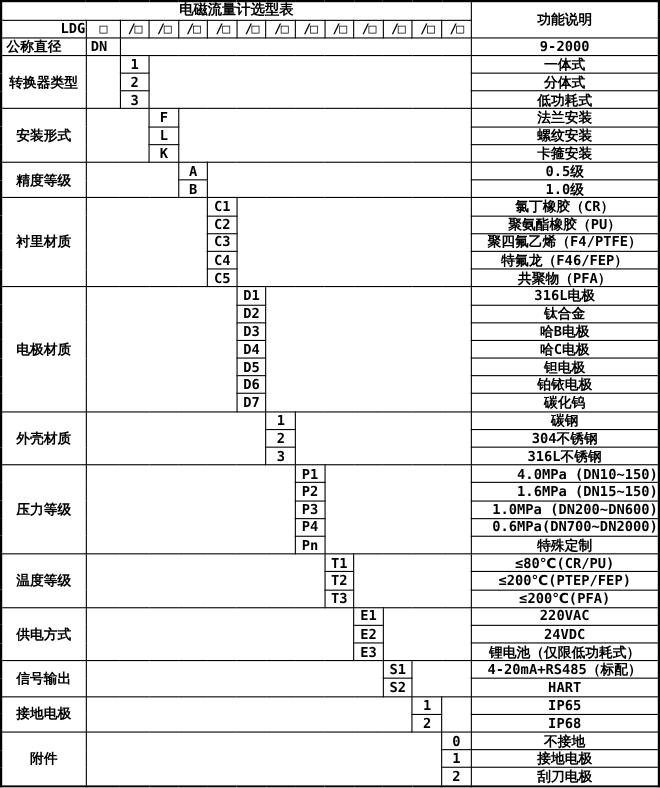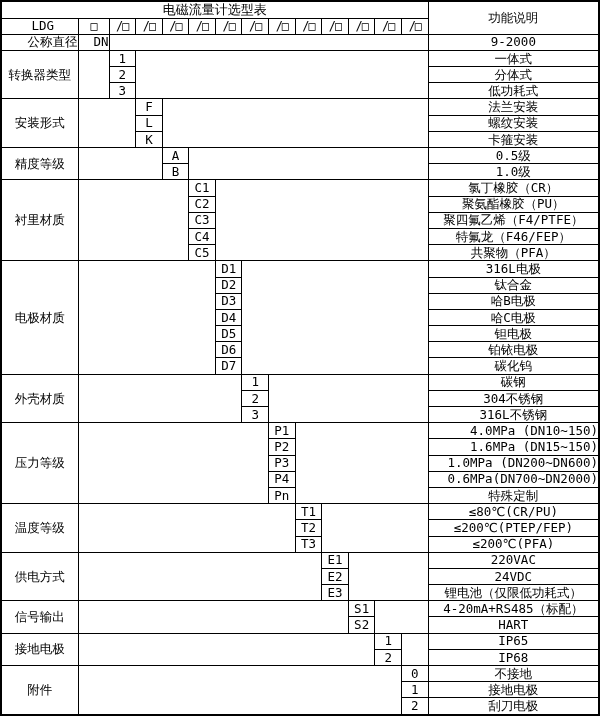--- a/index.html
+++ b/index.html
@@ -2,34 +2,34 @@
 <html><head>
 <meta charset="utf-8">
 <style>
   html,body{margin:0;padding:0;background:#fff;}
   body{width:600px;height:716px;}
   table{
     width:600px;height:716px;
     border-collapse:collapse;table-layout:fixed;
     border:2px solid #000;
     font-family:"DejaVu Sans Mono","DejaVu Sans",sans-serif;
-    font-size:12.5px;color:#000;background:#fff;
+    font-size:12.5px;color:#000;background:#fff;font-weight:bold;
   }
   td{
     border:1px solid #000;
     padding:0;
     text-align:center;vertical-align:middle;
     overflow:hidden;white-space:nowrap;
     line-height:1.1;
   }
   tr.r-title{height:17px;}
   .ttl{font-size:13px;}
   .lab{text-align:center;margin-left:42px;}
-  .lal{text-align:center;padding-left:6px;}
-  .dnl{text-align:right;padding-left:4px;}
+  .lal{text-align:right;padding-left:6px;}
+  .dnl{text-align:left;padding-left:4px;}
   .al{text-align:right;padding-left:2px;}
   .slot{font-size:12px;letter-spacing:-1px;}
 </style>
 </head>
 <body>
 
 <table>
   <colgroup>
     <col style="width:77px">
       <col style="width:31px">

